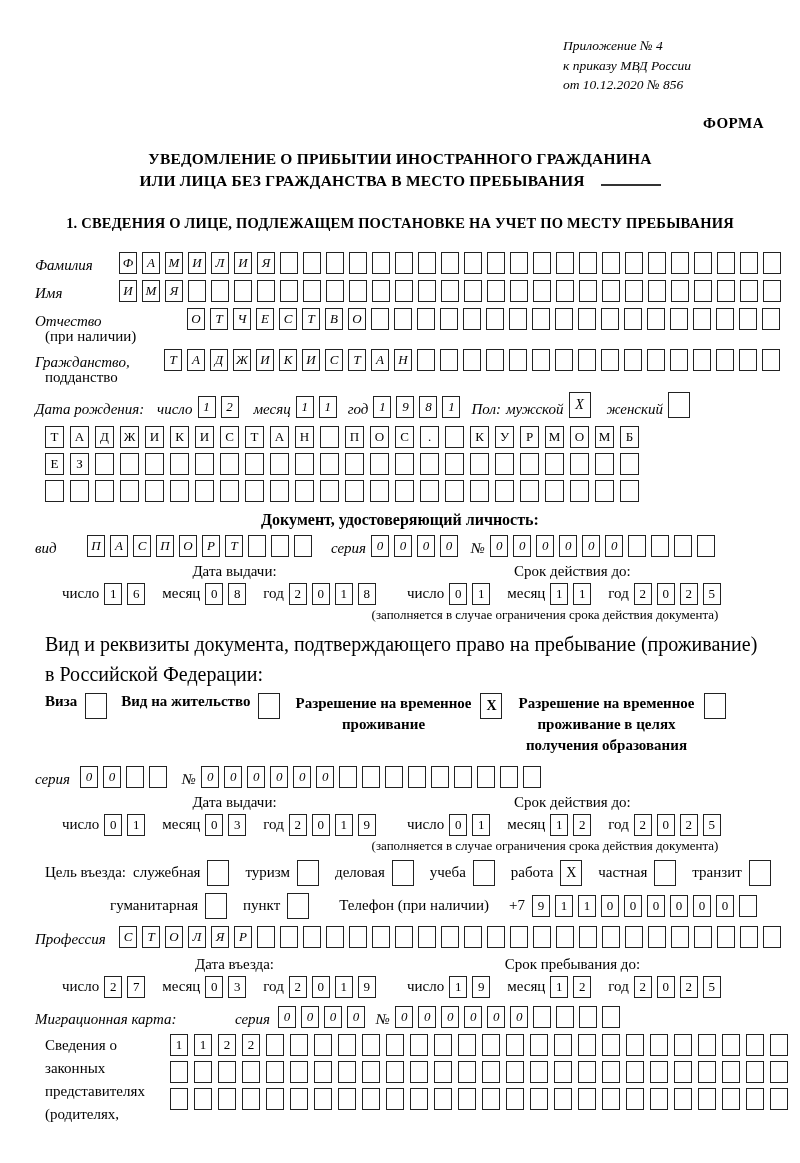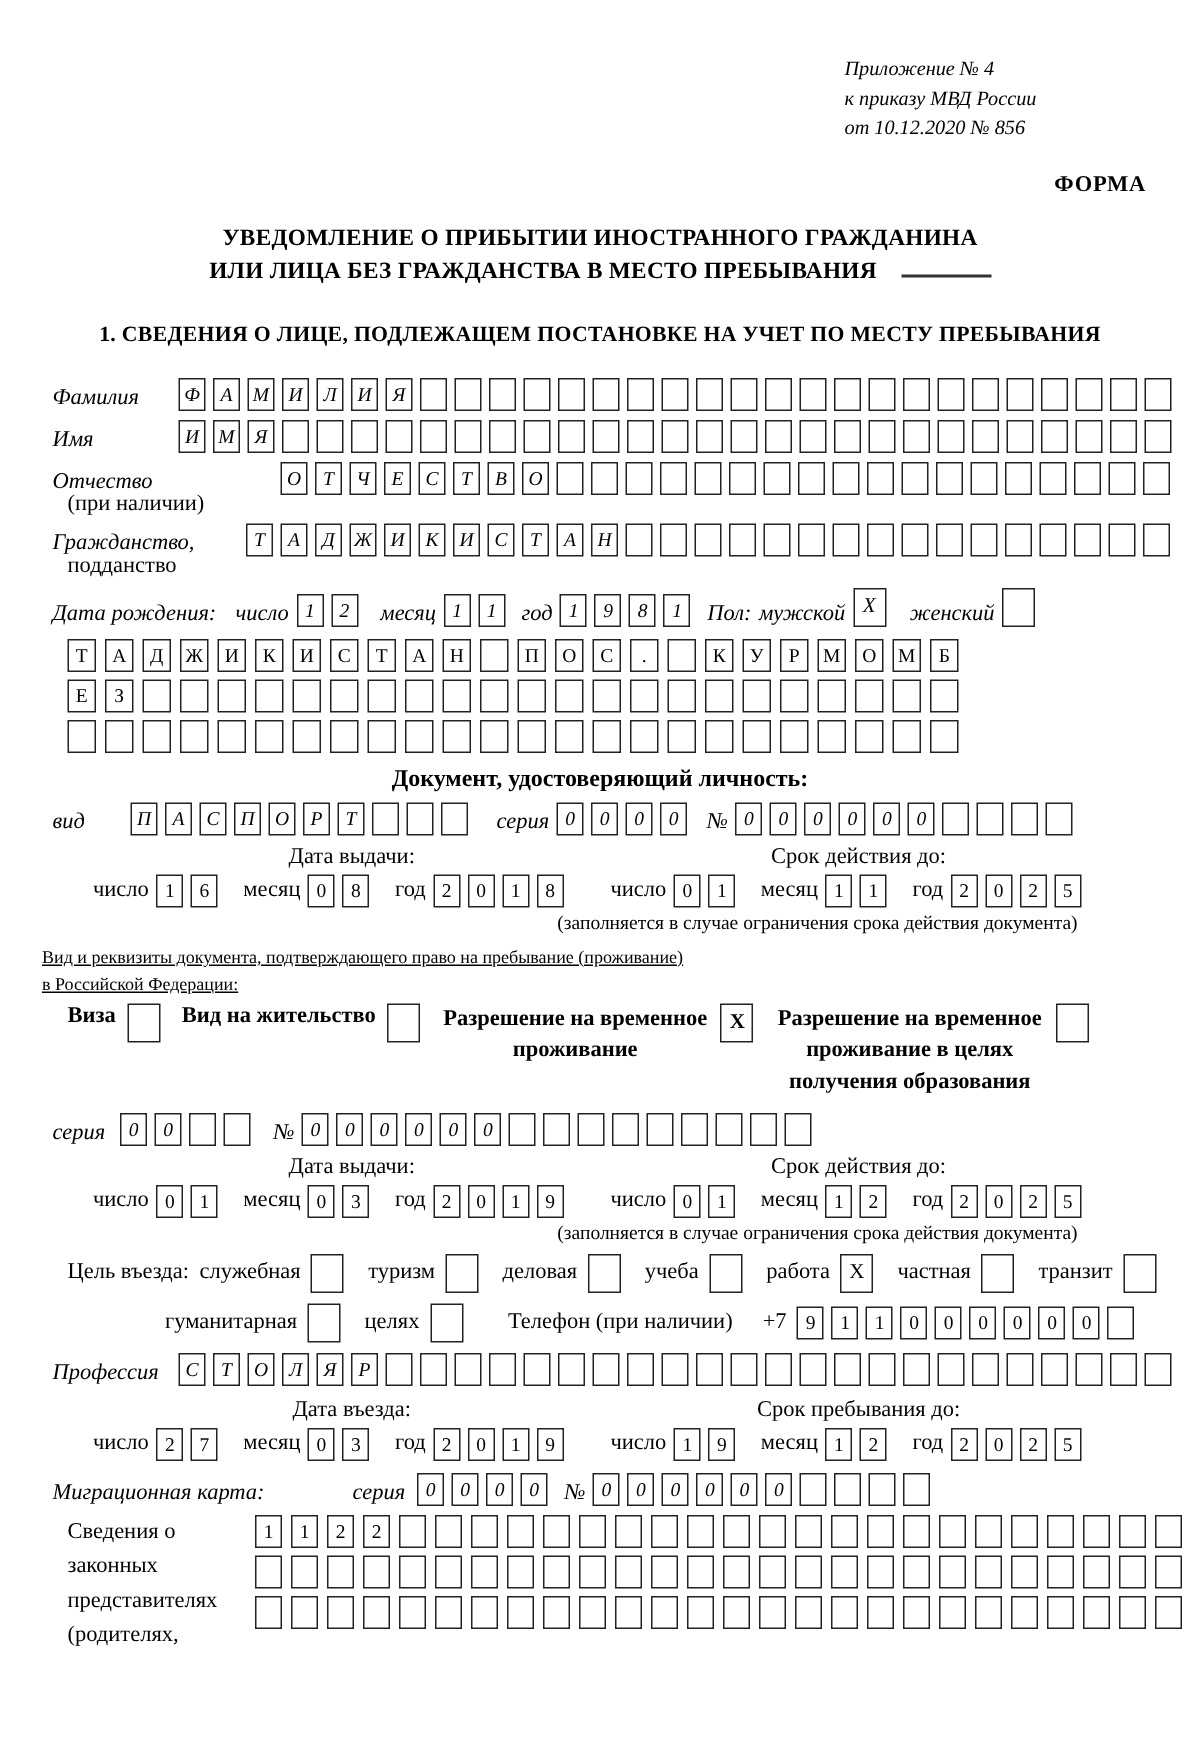--- a/index.html
+++ b/index.html
@@ -36,21 +36,21 @@
   .cellcol .cells{margin-bottom:5px;}
   .center-b{font-weight:bold;font-size:16px;text-align:center;margin:2px 0 6px 0;}
   .dlbl{font-size:15px;margin-right:5px;flex:none;}
   .d2{display:flex;padding-left:47px;margin-bottom:2px;align-items:flex-start;}
   .dcol{flex:none;}
   .dcol.left{width:345px;margin-left:15px;}
   .dhead{font-size:15px;text-align:center;margin-bottom:3px;}
   .dfields{display:flex;align-items:center;}
   .dfields .grp{display:flex;align-items:center;margin-right:12px;}
   .note{font-size:13px;text-align:center;margin-left:310px;width:470px;margin-bottom:6px;margin-top:1px;}
-  .para{padding-left:28px;font-size:12px;line-height:1.5;text-decoration:underline;}
+  .para{padding-left:45px;font-size:20px;line-height:1.5;}
   .opts{display:flex;align-items:flex-start;padding-left:45px;margin-top:4px;margin-bottom:10px;font-weight:bold;}
   .opt{display:flex;align-items:flex-start;margin-right:14px;}
   .opt .olbl{font-size:15px;margin-right:8px;}
   .opt .olbl.c2{width:178px;text-align:center;line-height:1.4;}
   .opt .olbl.c3{width:180px;text-align:center;line-height:1.4;}
   .prow{display:flex;align-items:center;padding-left:45px;margin-bottom:7px;}
   .prow .plbl{font-size:15px;margin-right:7px;flex:none;}
   .prow .chk{margin-right:16px;}
   .mr6{margin-right:6px;} .mr10{margin-right:10px;} .mr16{margin-right:16px;}
 </style>
@@ -544,21 +544,21 @@
     <span class="chk">X</span>
     <span class="plbl">частная</span>
     <span class="chk"></span>
     <span class="plbl">транзит</span>
     <span class="chk" style="margin-right:0"></span>
   </div>
 
   <div class="prow">
     <span class="plbl" style="margin-left:65px">гуманитарная</span>
     <span class="chk"></span>
-    <span class="plbl">целях</span>
+    <span class="plbl">пункт</span>
     <span class="chk"></span>
     <span class="plbl" style="margin-left:14px;margin-right:20px">Телефон (при наличии)</span>
     <span class="plbl">+7</span>
     <span class="cells">
         <span class="cell">9</span>
         <span class="cell">1</span>
         <span class="cell">1</span>
         <span class="cell">0</span>
         <span class="cell">0</span>
         <span class="cell">0</span>

